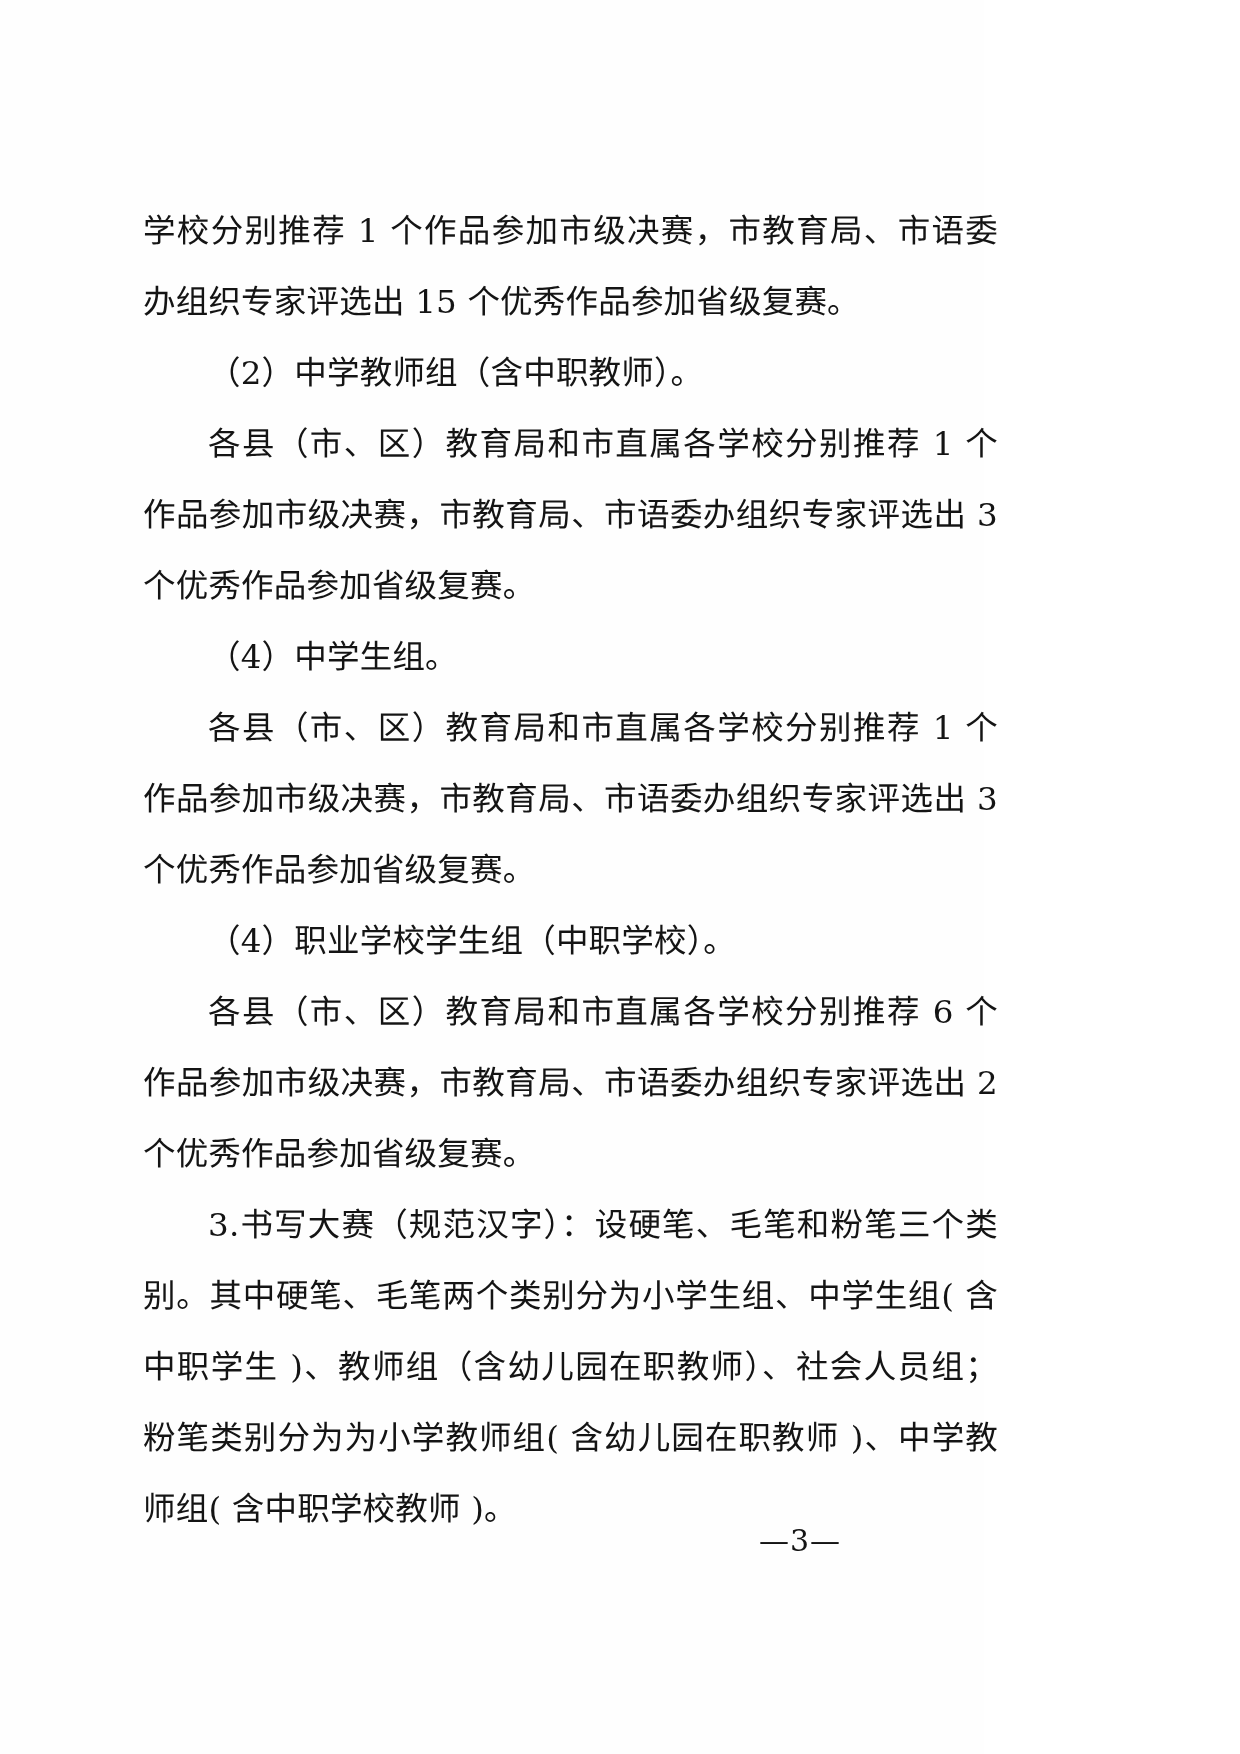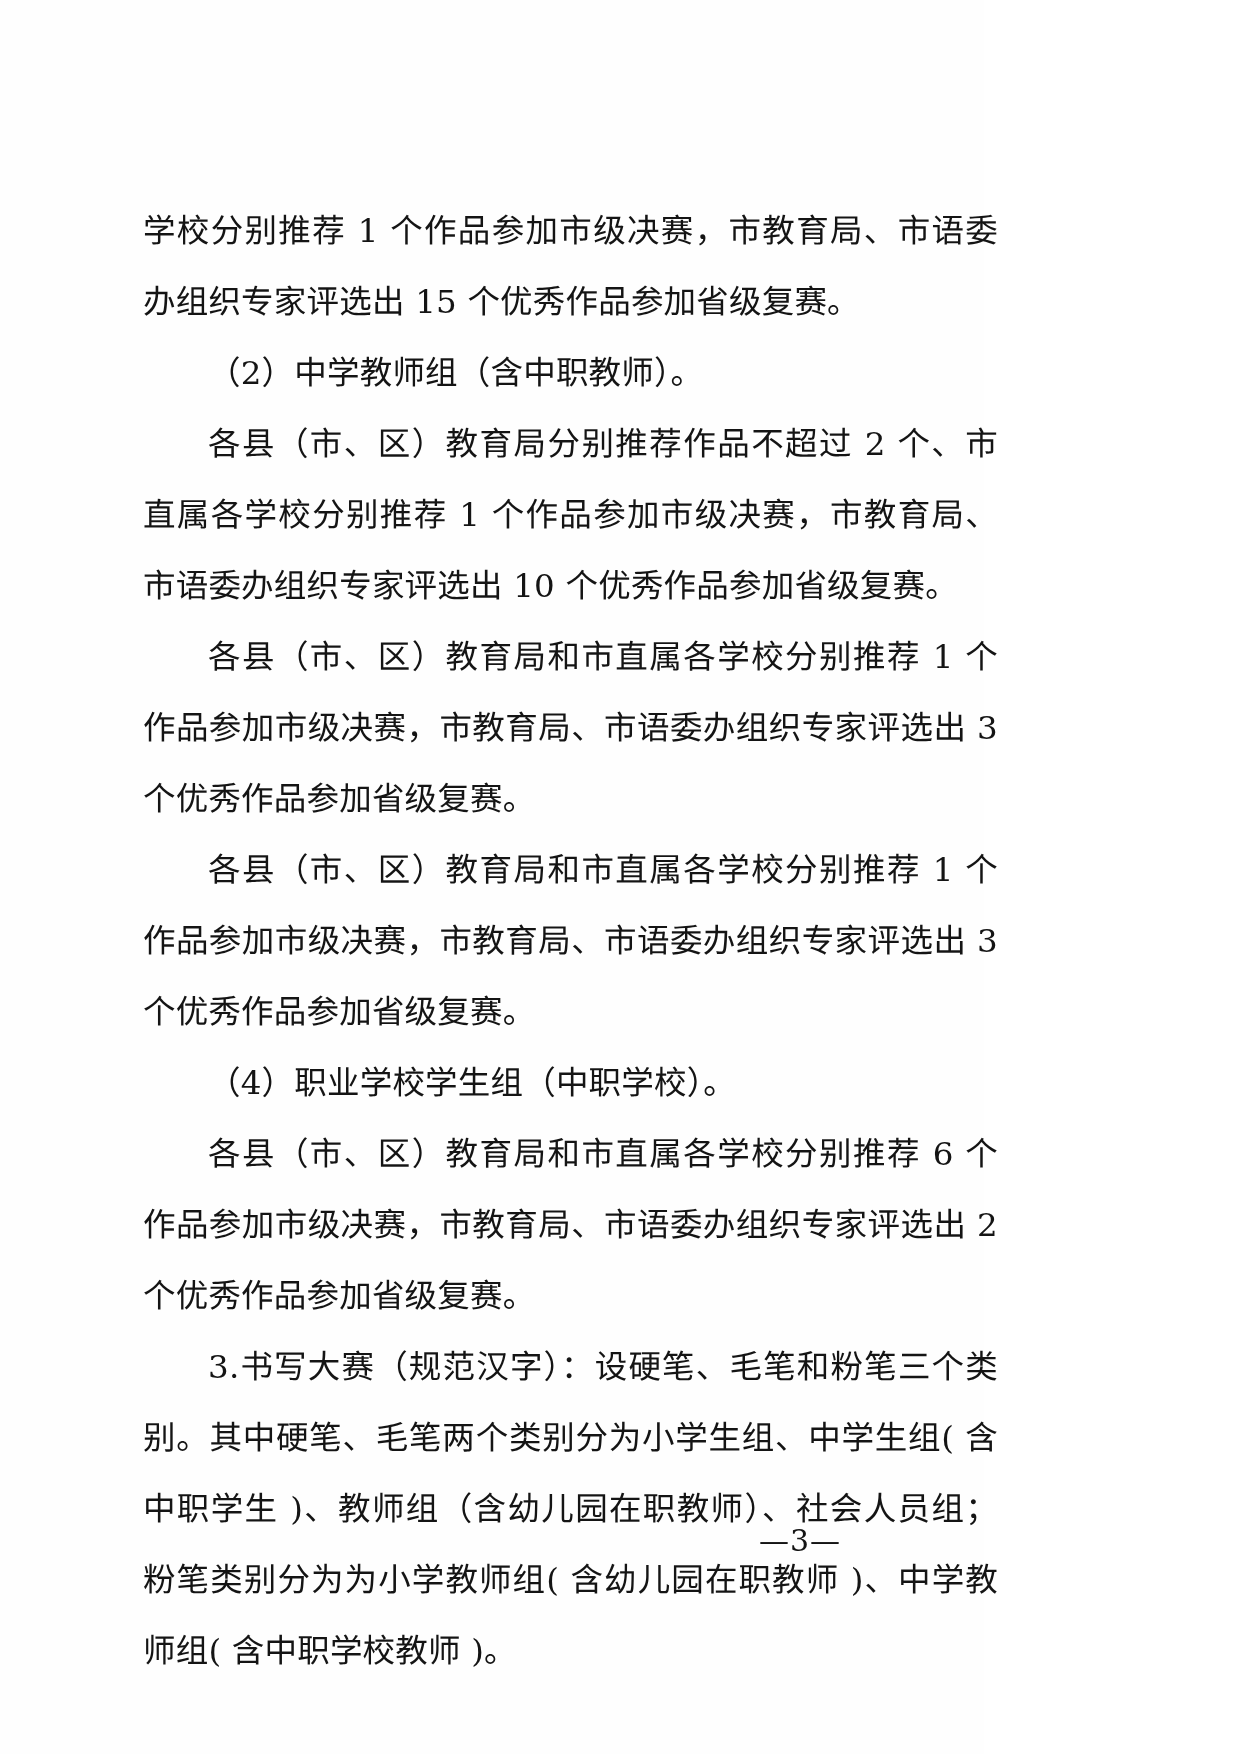--- a/index.html
+++ b/index.html
@@ -71,25 +71,25 @@
 <body>
 
 <div class="page">
 
   <div class="content">
 
     <p class="para">学校分别推荐 1 个作品参加市级决赛，市教育局、市语委办组织专家评选出 15 个优秀作品参加省级复赛。</p>
 
     <p class="para indent short">（2）中学教师组（含中职教师）。</p>
 
-    <p class="para indent">各县（市、区）教育局分别推荐作品不超过 2 个、市直属各学校分别推荐 1 个作品参加市级决赛，市教育局、市语委办组织专家评选出 10 个优秀作品参加省级复赛。</p>
 
 
     <p class="para indent">各县（市、区）教育局和市直属各学校分别推荐 1 个作品参加市级决赛，市教育局、市语委办组织专家评选出 3 个优秀作品参加省级复赛。</p>
 
+    <p class="para indent short">（4）中学生组。</p>
 
     <p class="para indent">各县（市、区）教育局和市直属各学校分别推荐 1 个作品参加市级决赛，市教育局、市语委办组织专家评选出 3 个优秀作品参加省级复赛。</p>
 
     <p class="para indent short">（4）职业学校学生组（中职学校）。</p>
 
     <p class="para indent">各县（市、区）教育局和市直属各学校分别推荐 6 个作品参加市级决赛，市教育局、市语委办组织专家评选出 2 个优秀作品参加省级复赛。</p>
 
     <p class="para indent">3.书写大赛（规范汉字）：设硬笔、毛笔和粉笔三个类别。其中硬笔、毛笔两个类别分为小学生组、中学生组( 含中职学生 )、教师组（含幼儿园在职教师）、社会人员组；粉笔类别分为为小学教师组( 含幼儿园在职教师 )、中学教师组( 含中职学校教师 )。</p>
 
   </div>

